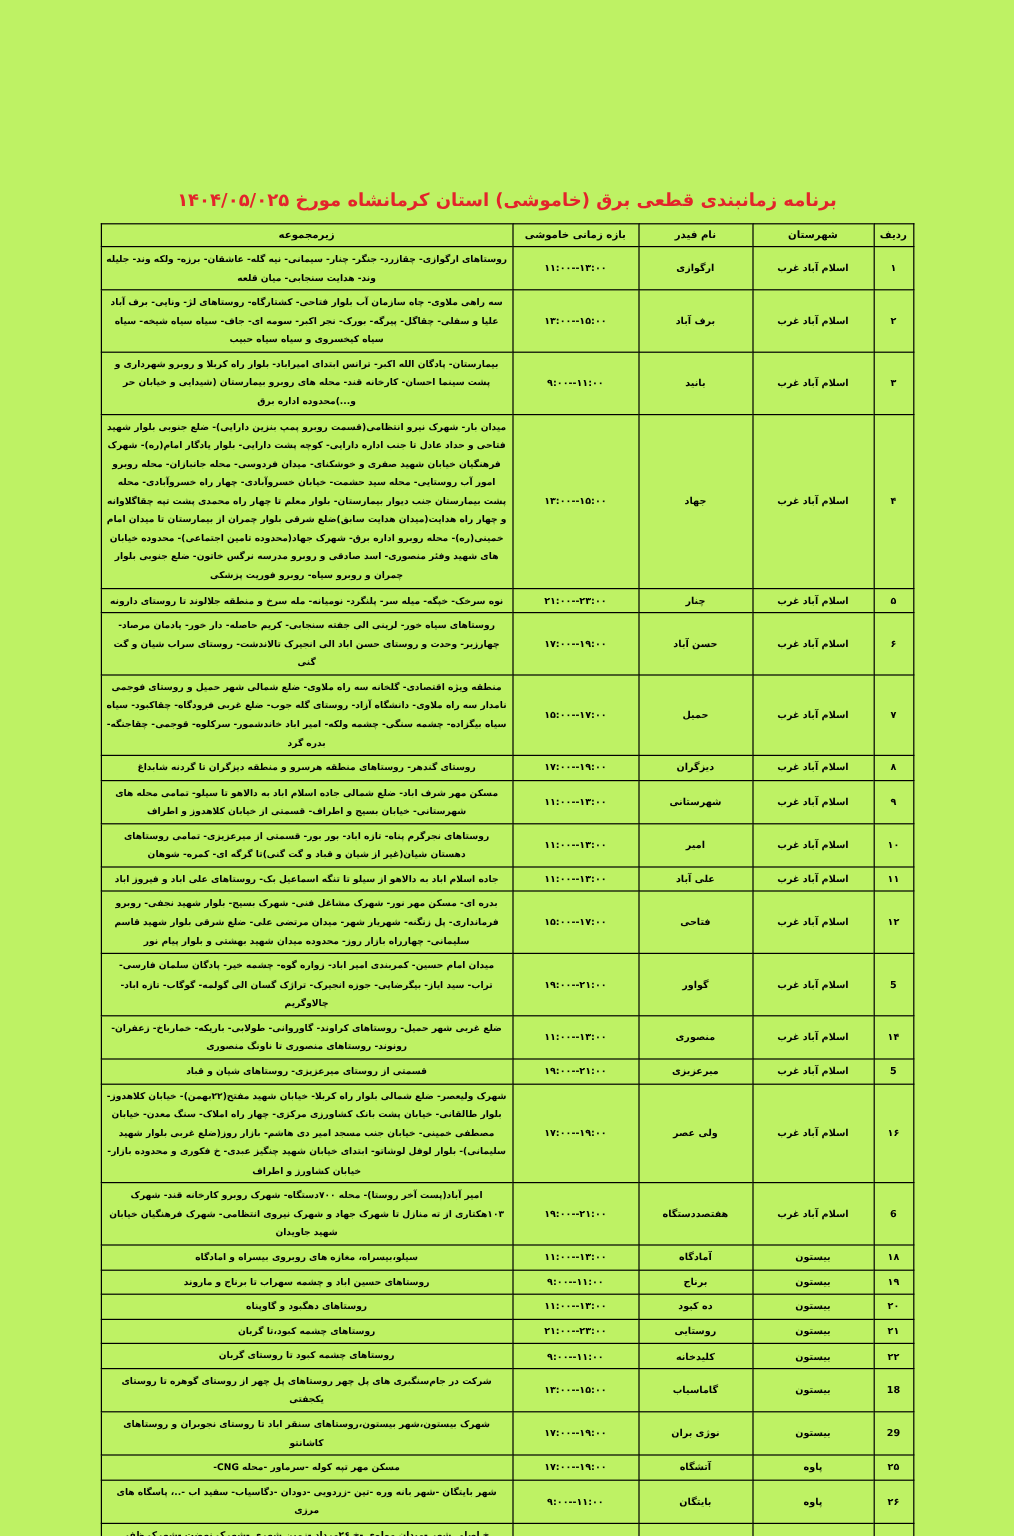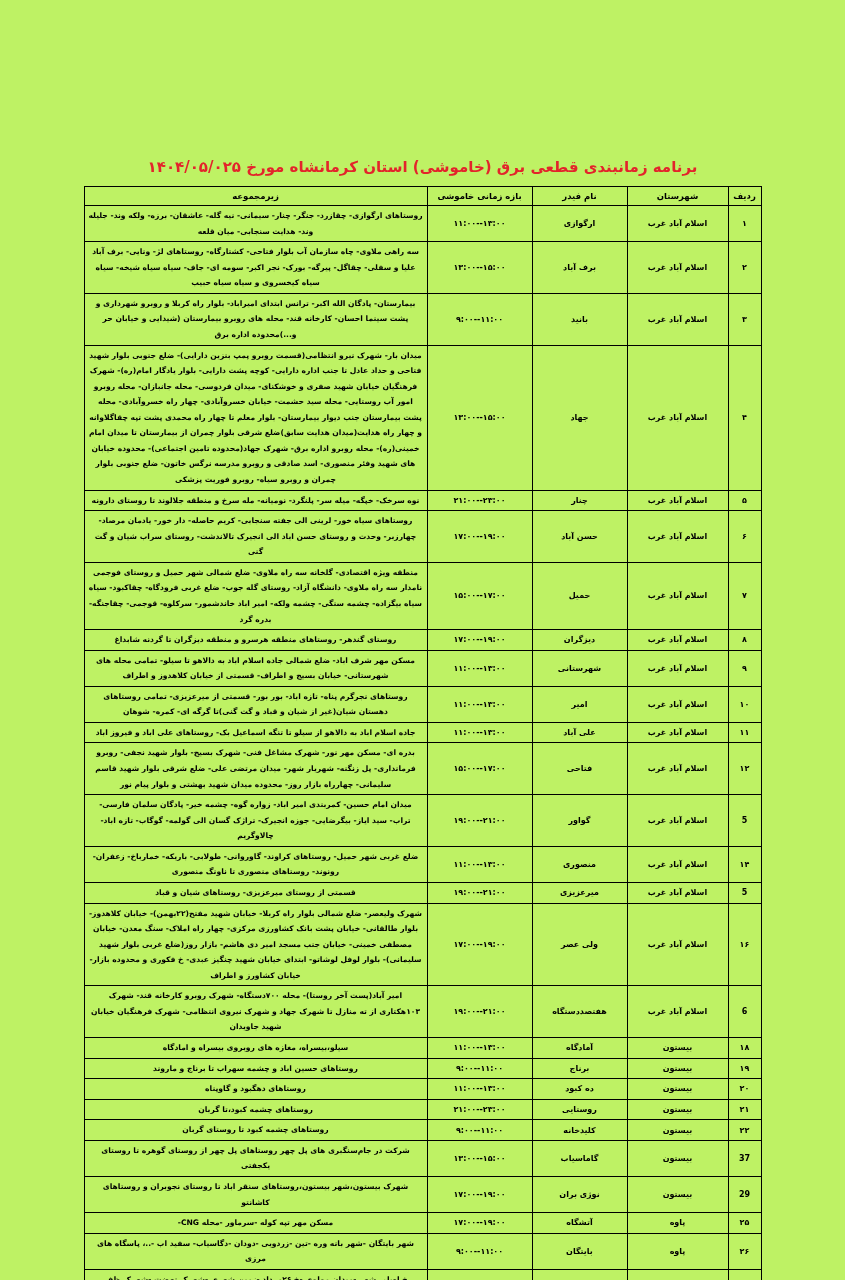--- a/index.html
+++ b/index.html
@@ -200,21 +200,21 @@
           <td class="c4">روستاهای چشمه کبود،تا گربان</td>
         </tr>
         <tr>
           <td class="c0">۲۲</td>
           <td class="c1">بیستون</td>
           <td class="c2">کلیدخانه</td>
           <td class="c3"><span class="ltr">۹:۰۰--۱۱:۰۰</span></td>
           <td class="c4">روستاهای چشمه کبود تا روستای گربان</td>
         </tr>
         <tr>
-          <td class="c0">37</td>
+          <td class="c0">18</td>
           <td class="c1">بیستون</td>
           <td class="c2">گاماسیاب</td>
           <td class="c3"><span class="ltr">۱۳:۰۰--۱۵:۰۰</span></td>
           <td class="c4">شرکت در جام‌سنگبری های پل چهر روستاهای پل چهر از روستای گوهره تا روستای یکجفتی</td>
         </tr>
         <tr>
           <td class="c0">29</td>
           <td class="c1">بیستون</td>
           <td class="c2">نوژی بران</td>
           <td class="c3"><span class="ltr">۱۷:۰۰--۱۹:۰۰</span></td>

